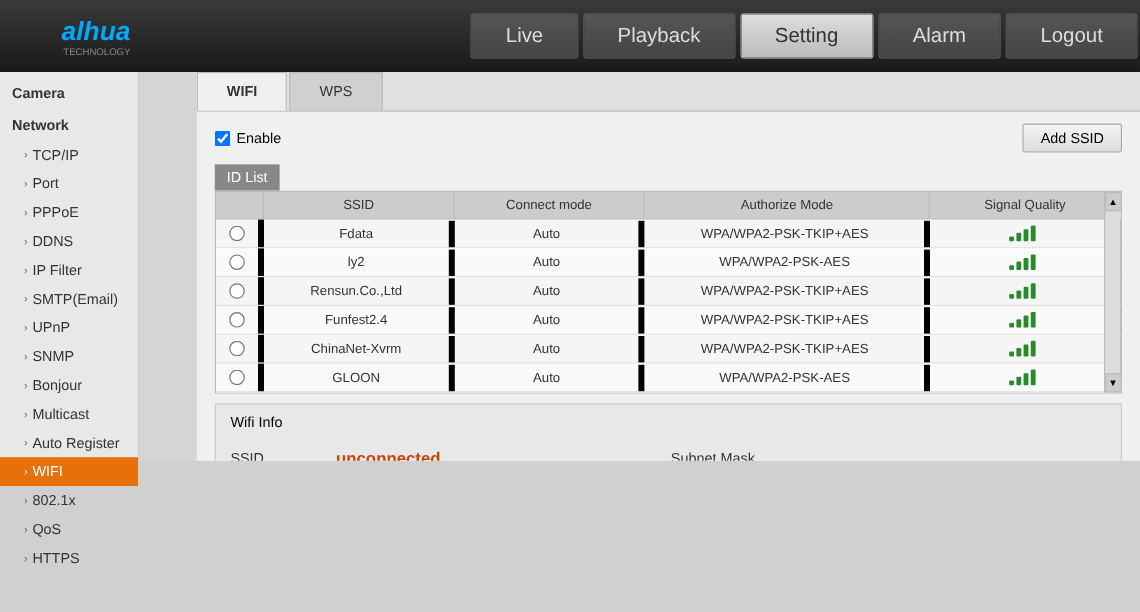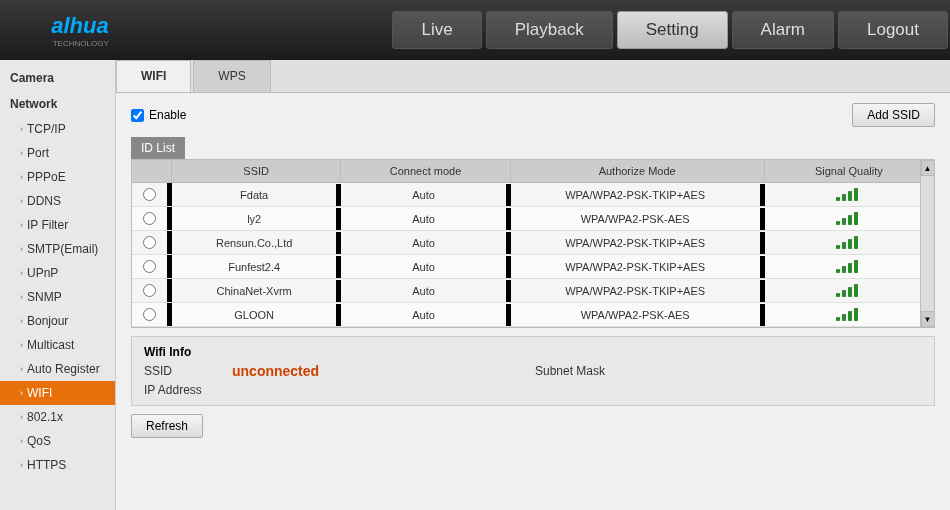--- a/index.html
+++ b/index.html
@@ -8,21 +8,21 @@
     
     .header { display: flex; align-items: center; background: linear-gradient(to bottom, #3a3a3a, #1a1a1a); height: 60px; justify-content: space-between; }
     .logo-area { width: 160px; display: flex; align-items: center; justify-content: center; }
     .logo-text { color: #00aaff; font-size: 22px; font-weight: bold; font-style: italic; }
     .logo-sub { color: #888; font-size: 8px; display: block; text-align: right; }
     .nav-tabs { display: flex; margin-left: auto; margin-right: 0; height: 100%; align-items: center; }
     .nav-tab { padding: 8px 28px; color: #ddd; cursor: pointer; font-size: 17px; border: 1px solid #555; margin: 0 2px; background: linear-gradient(to bottom, #555, #444); border-radius: 3px; }
     .nav-tab.active { background: linear-gradient(to bottom, #ddd, #bbb); color: #333; border-color: #999; }
 
     
-    .main-layout { display: flex; height: 450px; background: #d5d5d5; }
+    .main-layout { display: flex; height: 324px; background: #d5d5d5; gap: 48px; }
 
     
     .sidebar { width: 116px; background: #e8e8e8; border-right: 1px solid #ccc; padding-top: 5px; }
     .sidebar-section { font-weight: bold; color: #333; padding: 6px 10px; font-size: 12px; }
     .sidebar-item { padding: 5px 10px 5px 20px; color: #333; cursor: pointer; font-size: 12px; display: flex; align-items: center; gap: 4px; }
     .sidebar-item.active { background: #e8700a; color: white; }
     .sidebar-item .arrow { font-size: 9px; color: #666; }
     .sidebar-item.active .arrow { color: white; }
 
     
@@ -59,21 +59,21 @@
     .bar.b1 { height: 4px; }
     .bar.b2 { height: 7px; }
     .bar.b3 { height: 10px; }
     .bar.b4 { height: 13px; }
     .scroll-bar { position: absolute; right: 0; top: 0; width: 14px; height: 100%; background: #ddd; border-left: 1px solid #bbb; display: flex; flex-direction: column; align-items: center; }
     .scroll-up { width: 14px; height: 16px; background: #ccc; border: 1px solid #bbb; display: flex; align-items: center; justify-content: center; cursor: pointer; font-size: 8px; }
     .scroll-down { width: 14px; height: 16px; background: #ccc; border: 1px solid #bbb; display: flex; align-items: center; justify-content: center; cursor: pointer; font-size: 8px; margin-top: auto; }
 
     
     .wifi-info { background: #e8e8e8; border: 1px solid #ccc; padding: 8px 12px; margin-top: 8px; }
-    .wifi-info-title { font-weight: bold; font-size: 12px; margin-bottom: 4px; }
+    .wifi-info-title { font-weight: normal; font-size: 12px; margin-bottom: 15px; }
     .wifi-info-grid { display: grid; grid-template-columns: 1fr 1fr; gap: 4px; }
     .wifi-info-row { display: flex; gap: 8px; align-items: center; }
     .wifi-label { color: #333; font-size: 12px; min-width: 80px; }
     .wifi-value { font-size: 14px; }
     .wifi-value.unconnected { color: #cc4400; font-weight: bold; }
 
     
     .refresh-area { padding: 8px 0; }
   </style>
 </head>

